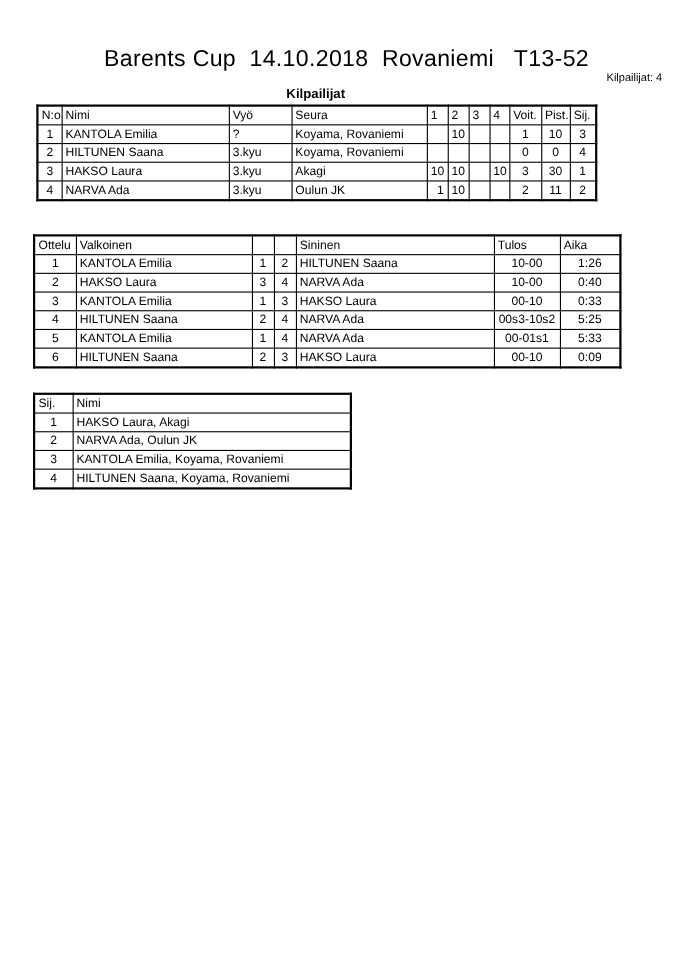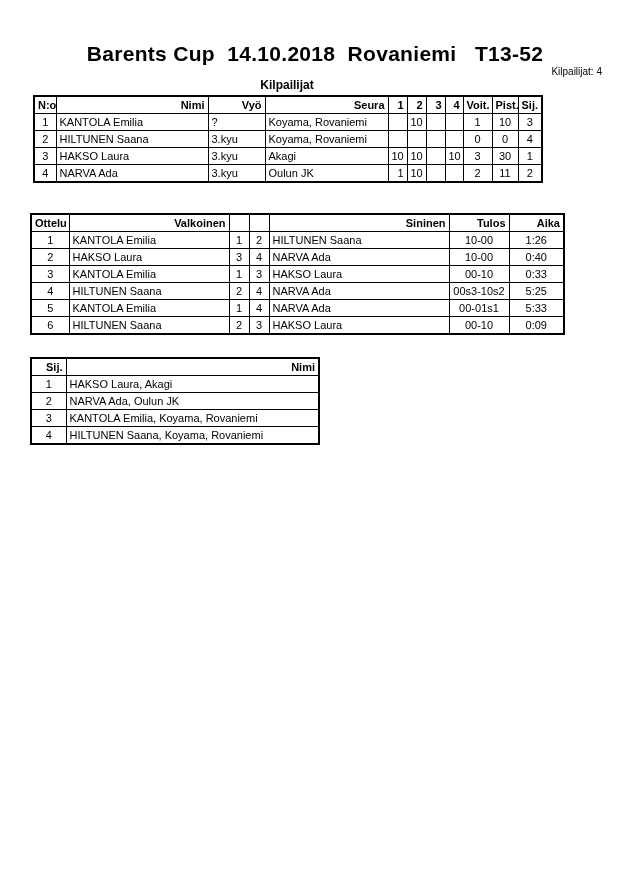--- a/index.html
+++ b/index.html
@@ -10,21 +10,21 @@
     background: #ffffff;
     color: #000000;
     font-family: "Liberation Sans", sans-serif;
     position: relative;
     overflow: hidden;
   }
   .title {
     margin: 42px 0 4px 0;
     text-align: center;
     font-size: 21px;
-    font-weight: bold;
+    font-weight: normal;
     white-space: pre;
     letter-spacing: 0.3px;
   }
   .count-label {
     position: absolute;
     top: 66px;
     right: 28px;
     font-size: 10px;
     margin-left: 24px;
   }
@@ -46,21 +46,21 @@
     width: 100%;
   }
   th, td {
     border: 1px solid #000;
     padding: 1px 3px;
     height: 16px;
     overflow: hidden;
     white-space: nowrap;
     line-height: 14px;
   }
-  th { font-weight: bold; text-align: right; }
+  th { font-weight: normal; text-align: left; }
   td { text-align: left; }
   
   .t1 td:nth-child(1) { text-align: center; }
   .t1 td:nth-child(5), .t1 td:nth-child(6),
   .t1 td:nth-child(7), .t1 td:nth-child(8) { text-align: right; }
   .t1 td:nth-child(9), .t1 td:nth-child(10),
   .t1 td:nth-child(11) { text-align: center; }
   
   .t2 td:nth-child(1), .t2 td:nth-child(3), .t2 td:nth-child(4),
   .t2 td:nth-child(6), .t2 td:nth-child(7) { text-align: center; }

